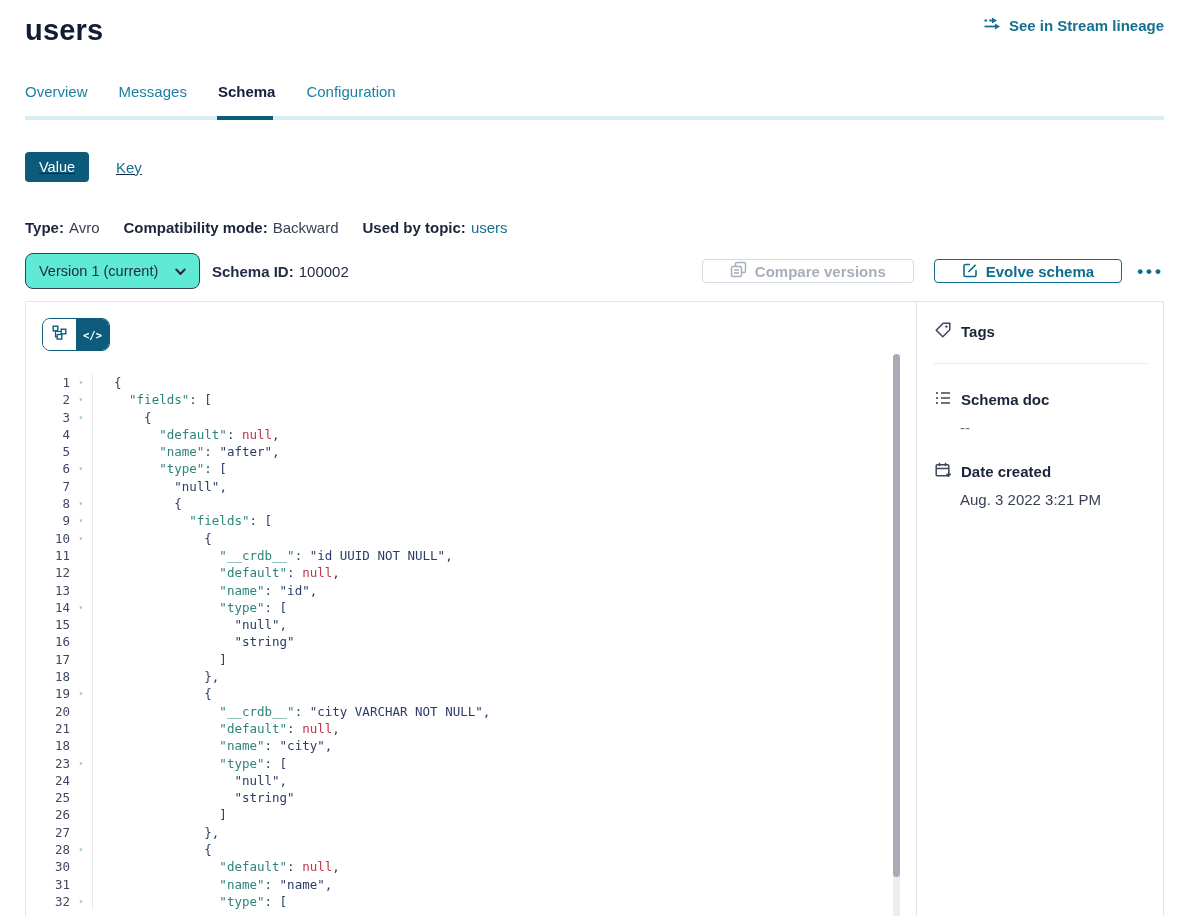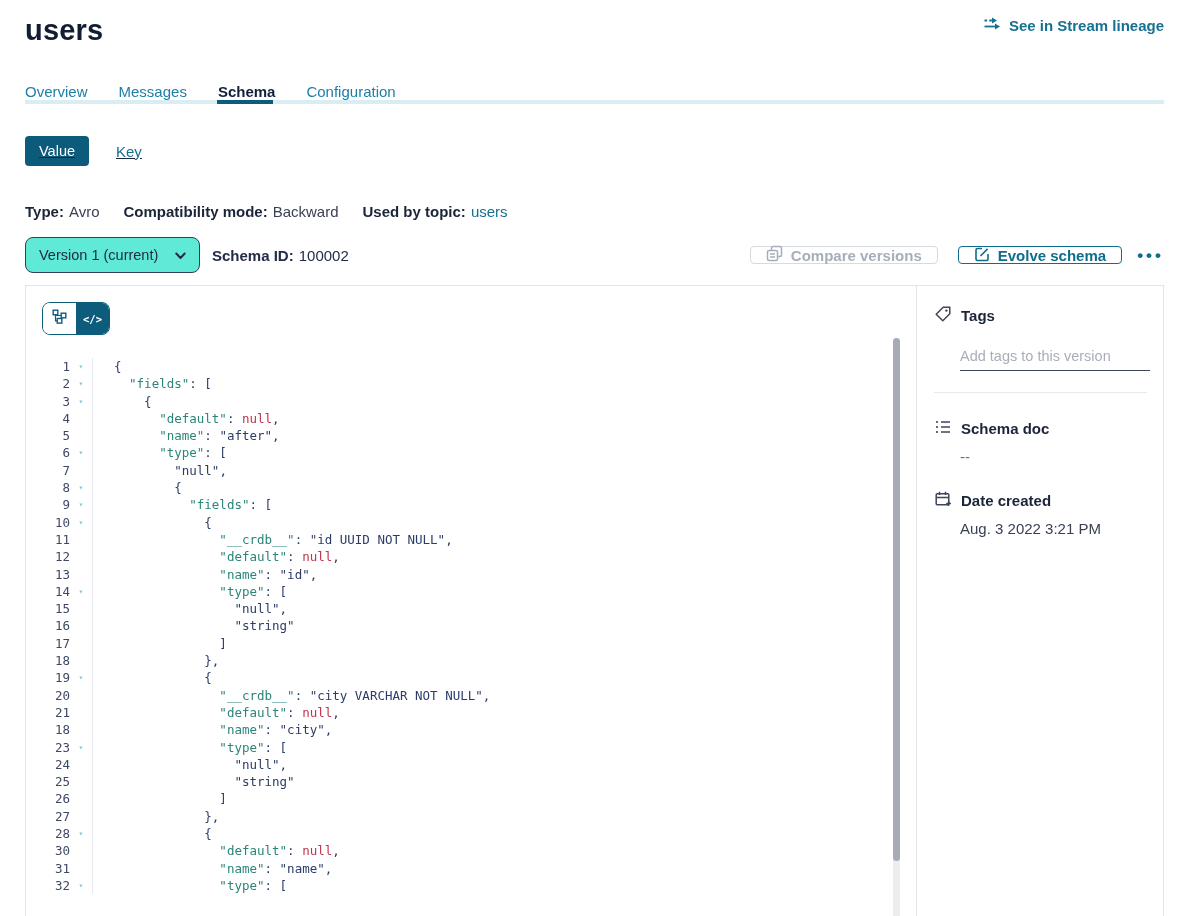--- a/index.html
+++ b/index.html
@@ -7,21 +7,21 @@
   body { font-family:"Liberation Sans", sans-serif; color:#1b2439; }
   .app { position:relative; width:1189px; height:916px; overflow:hidden; background:#fff; }
 
   
   .page-title { margin:14px 0 0 25px; font-size:29px; font-weight:700; color:#121c33; letter-spacing:.2px; }
   .lineage-link { position:absolute; top:16px; right:25px; display:flex; align-items:center; gap:7px;
                   font-size:15px; font-weight:600; color:#15718f; cursor:pointer; }
 
   
   .tabs { display:flex; gap:31px; margin:36px 0 0 25px; font-size:15px; }
-  .tab { color:#1c7fa6; font-weight:500; padding-bottom:0; cursor:pointer; }
+  .tab { color:#1c7fa6; font-weight:500; padding-bottom:16px; cursor:pointer; }
   .tab.active { color:#13203c; font-weight:600; }
   .tab-track { position:relative; margin:0 25px; height:4px; background:#d9edf3; }
   .tab-indicator { position:absolute; left:192px; width:56px; height:4px; background:#0d5c7c; }
 
   
   .mode-row { display:flex; align-items:center; margin:32px 0 0 25px;text-decoration:underline; }
   .mode-value { background:#0d5b7a; color:#fff; font-size:14.5px; font-weight:500;
                 padding:7px 14px; border:none; border-radius:4px; cursor:pointer; }
   .mode-key { margin-left:27px; color:#15718f; font-size:15px; font-weight:500; cursor:pointer; }
 
@@ -33,21 +33,21 @@
 
   
   .controls { display:flex; align-items:center; margin:17px 25px 0 25px; }
   .version-select { position:relative; width:175px; height:36px; border:1.5px solid #353d58;
                     border-radius:8px; display:flex; align-items:center; padding:0 13px;
                     font-size:14.5px; color:#222b47; cursor:pointer; background:#5eead4; }
   .version-select svg { position:absolute; right:13px; top:14px; }
   .schema-id { margin-left:12px; font-size:15px; color:#222b47; }
   .schema-id b { font-weight:700; margin-right:5px; }
   .spacer { flex:1; }
-  .btn { display:flex; align-items:center; gap:8px; height:18px; padding:0 15px; border-radius:4px;
+  .btn { display:flex; align-items:center; gap:8px; height:24px; padding:0 27px; border-radius:4px;
          background:#fff; font-size:15px; cursor:pointer; font-family:inherit; }
   .btn-compare { border:1px solid #d7dae1; color:#a7aebb; font-weight:600; }
   .btn-evolve { margin-left:20px; border:1px solid #0e6d8d; color:#0e6d8d; font-weight:700; }
   .more-btn { margin-left:15px; border:none; background:none; color:#0e6d8d; font-size:17px;
               font-weight:700; letter-spacing:3px; cursor:pointer; line-height:1; }
 
   
   .panel { display:flex; margin:12px 25px 0 25px; border:1px solid #e2e4ea; height:640px; }
   .code-pane { flex:1; position:relative; padding-top:16px; overflow:hidden; }
   .view-toggle { display:flex; margin-left:16px; width:68px; height:33px; border:1px solid #0d5c7c;
@@ -351,21 +351,20 @@
 
       <div class="sb-header">
         <span>
           <svg width="18" height="18" viewBox="0 0 18 18" fill="none">
             <path d="M2.2 9.2 L9.2 2.2 H15.8 V8.8 L8.8 15.8 Z" stroke="#3f455c" stroke-width="1.5" stroke-linejoin="round"></path>
             <circle cx="12.4" cy="5.6" r="1.2" fill="#3f455c"></circle>
           </svg>
         </span>
         <span>Tags</span>
       </div>
-      <input class="tags-input" type="text" placeholder="Add tags to this version" style="">
       <div class="sb-divider"></div>
 
       <div class="sb-section">
         <div class="sb-header">
           <span>
             <svg width="18" height="18" viewBox="0 0 18 18" fill="none">
               <circle cx="3" cy="4" r="1.1" fill="#3f455c"></circle>
               <circle cx="3" cy="9" r="1.1" fill="#3f455c"></circle>
               <circle cx="3" cy="14" r="1.1" fill="#3f455c"></circle>
               <path d="M7 4 H16 M7 9 H16 M7 14 H16" stroke="#3f455c" stroke-width="1.6"></path>

